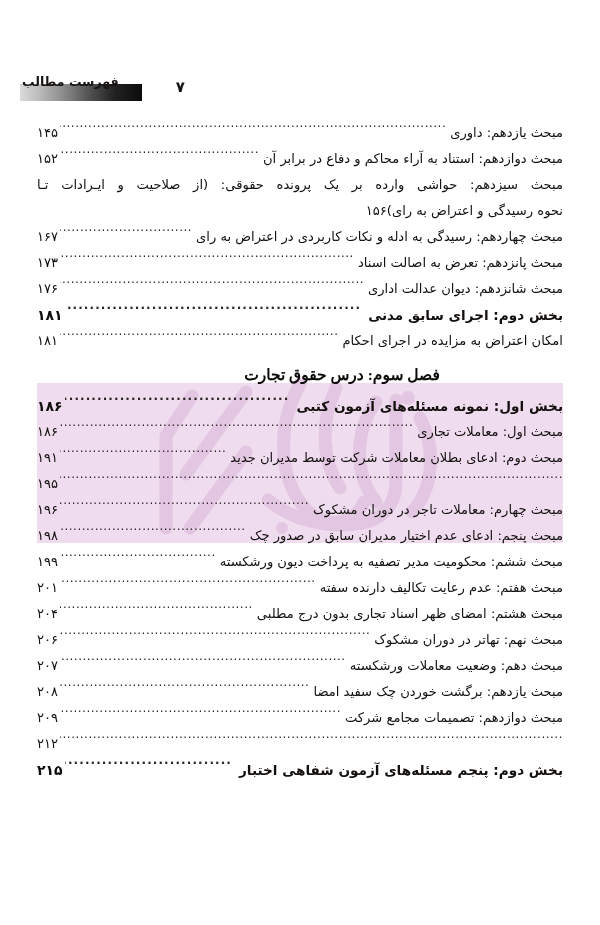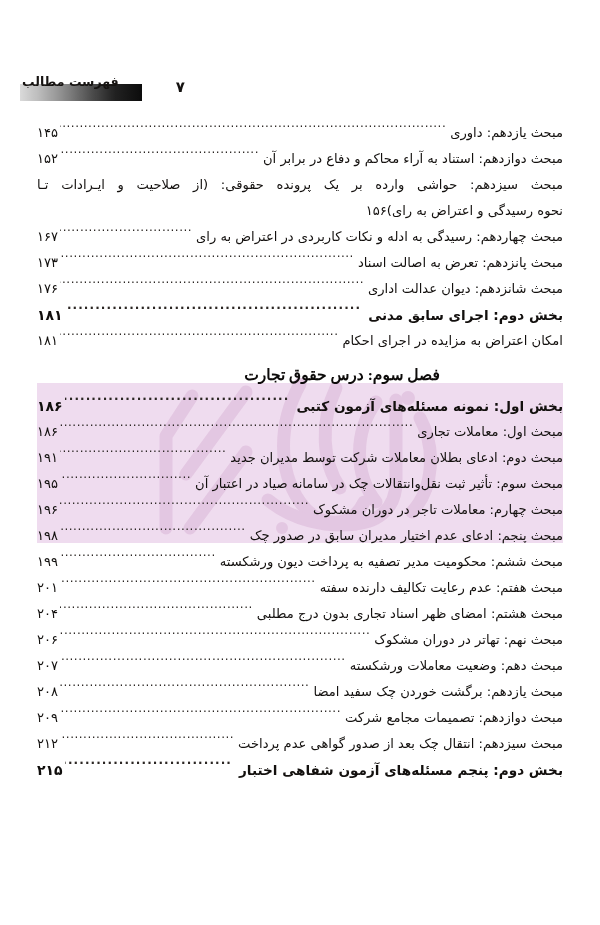--- a/index.html
+++ b/index.html
@@ -268,21 +268,20 @@
           <span class="label">مبحث اول: معاملات تجاری</span>
           <span class="leader"></span>
           <span class="folio">۱۸۶</span>
         </div>
         <div class="entry">
           <span class="label">مبحث دوم:  ادعای بطلان معاملات شرکت توسط مدیران جدید</span>
           <span class="leader"></span>
           <span class="folio">۱۹۱</span>
         </div>
         <div class="entry">
-          <span class="label">مبحث سوم: تأثیر ثبت نقل‌وانتقالات چک در سامانه صیاد در اعتبار آن</span>
           <span class="leader"></span>
           <span class="folio">۱۹۵</span>
         </div>
         <div class="entry">
           <span class="label">مبحث چهارم: معاملات تاجر در دوران مشکوک</span>
           <span class="leader"></span>
           <span class="folio">۱۹۶</span>
         </div>
         <div class="entry">
           <span class="label">مبحث پنجم: ادعای عدم اختیار مدیران سابق در صدور چک</span>
@@ -318,21 +317,20 @@
           <span class="label">مبحث یازدهم: برگشت خوردن چک سفید امضا</span>
           <span class="leader"></span>
           <span class="folio">۲۰۸</span>
         </div>
         <div class="entry">
           <span class="label">مبحث دوازدهم: تصمیمات مجامع شرکت</span>
           <span class="leader"></span>
           <span class="folio">۲۰۹</span>
         </div>
         <div class="entry">
-          <span class="label">مبحث سیزدهم: انتقال چک بعد از صدور گواهی عدم پرداخت</span>
           <span class="leader"></span>
           <span class="folio">۲۱۲</span>
         </div>
         <div class="entry section">
           <span class="label">بخش دوم: پنجم مسئله‌های آزمون شفاهی اختبار</span>
           <span class="leader"></span>
           <span class="folio">۲۱۵</span>
         </div>
       </div>
   </div>

